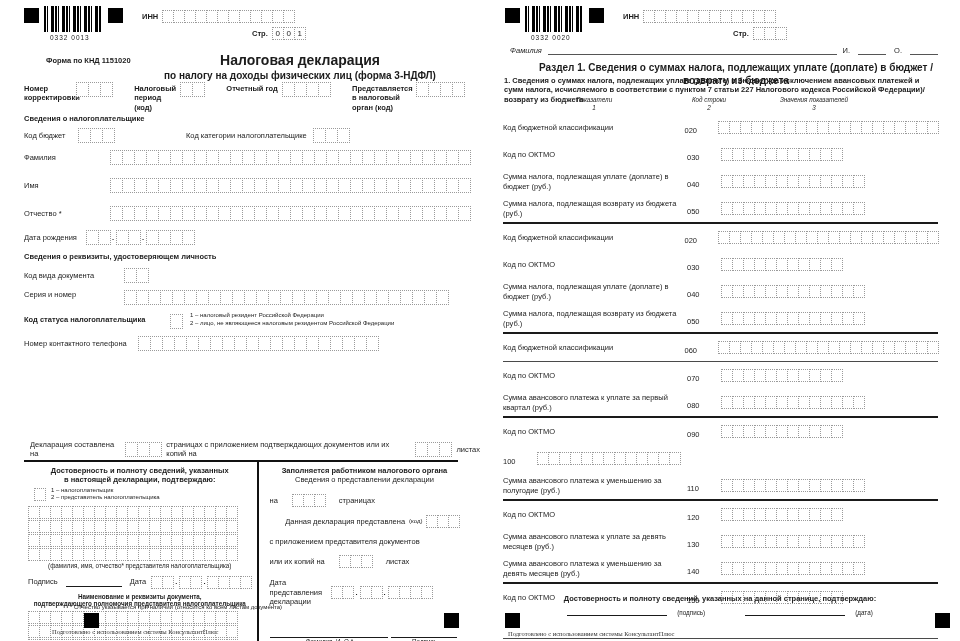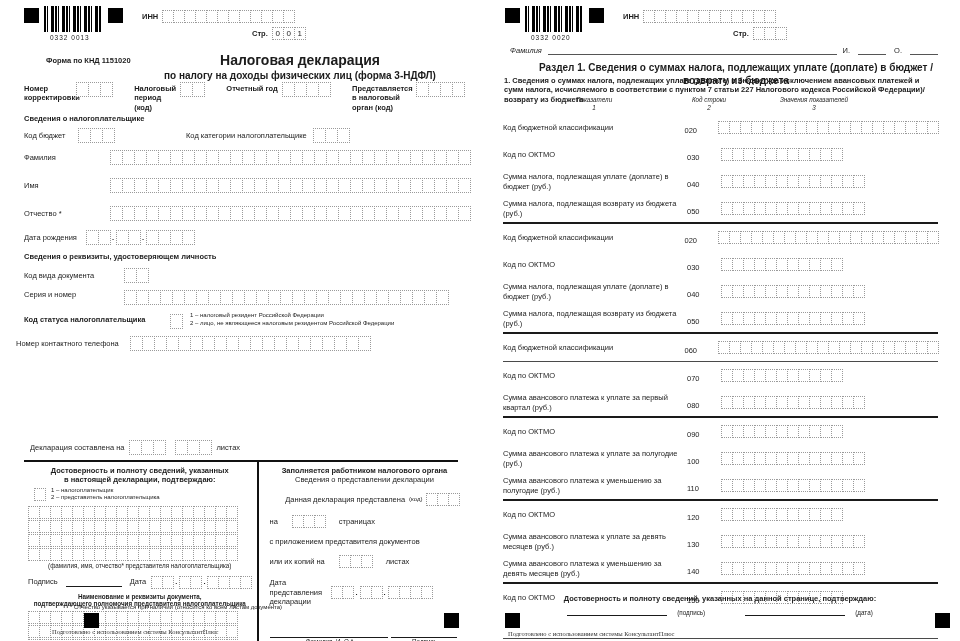--- a/index.html
+++ b/index.html
@@ -124,28 +124,29 @@
 
   <div class="row" style="position:absolute;left:24px;top:312px">
     <span class="bold" style="width:146px;padding-top:3px">Код статуса налогоплательщика</span>
     <span class="cells big" style="margin-right:8px;margin-top:2px"><b></b></span>
     <span class="tiny">
       <div>1 – налоговый резидент Российской Федерации</div>
       <div>2 – лицо, не являющееся налоговым резидентом Российской Федерации</div>
     </span>
   </div>
 
-  <div class="row" style="position:absolute;left:16px;top:336px;align-items:center">
+  <div class="row" style="position:absolute;left:24px;top:336px;align-items:center">
     <span style="width:114px">Номер контактного телефона</span>
     <span class="cells big"><b></b><b></b><b></b><b></b><b></b><b></b><b></b><b></b><b></b><b></b><b></b><b></b><b></b><b></b><b></b><b></b><b></b><b></b><b></b><b></b></span>
   </div>
 
   <div class="row" style="position:absolute;left:30px;top:440px;align-items:center">
     <span>Декларация составлена на</span>
     <span class="cells big" style="margin:0 5px"><b></b><b></b><b></b></span>
+    <span>страницах с приложением подтверждающих документов или их копий на</span>
     <span class="cells big" style="margin:0 5px"><b></b><b></b><b></b></span>
     <span>листах</span>
   </div>
 
   <div class="attblock">
     <div class="attleft">
       <div class="bold center">Достоверность и полноту сведений, указанных</div>
       <div class="bold center">в настоящей декларации, подтверждаю:</div>
       <div class="row" style="margin-top:2px">
         <span class="cells" style="margin:1px 6px 0 6px"><b></b></span>
@@ -175,29 +176,29 @@
       <div class="bold center small">подтверждающего полномочия представителя налогоплательщика</div>
       <div class="grid4" style="margin-top:3px">
         <span class="cells"><b></b><b></b><b></b><b></b><b></b><b></b><b></b><b></b><b></b><b></b><b></b><b></b><b></b><b></b><b></b><b></b><b></b><b></b><b></b></span>
         <span class="cells"><b></b><b></b><b></b><b></b><b></b><b></b><b></b><b></b><b></b><b></b><b></b><b></b><b></b><b></b><b></b><b></b><b></b><b></b><b></b></span>
         <span class="cells"><b></b><b></b><b></b><b></b><b></b><b></b><b></b><b></b><b></b><b></b><b></b><b></b><b></b><b></b><b></b><b></b><b></b><b></b><b></b></span>
       </div>
     </div>
     <div class="attright">
       <div class="bold center">Заполняется работником налогового органа</div>
       <div class="center">Сведения о представлении декларации</div>
+      <div class="row" style="margin-top:9px;align-items:center">
+        <span>на</span>
+        <span class="cells" style="margin:0 14px"><b></b><b></b><b></b></span>
+        <span>страницах</span>
+      </div>
       <div class="row" style="margin-top:8px;align-items:center;justify-content:flex-end">
         <span>Данная декларация представлена</span>
         <span class="tiny" style="margin:0 4px">(код)</span>
         <span class="cells"><b></b><b></b><b></b></span>
-      </div>
-      <div class="row" style="margin-top:9px;align-items:center">
-        <span>на</span>
-        <span class="cells" style="margin:0 14px"><b></b><b></b><b></b></span>
-        <span>страницах</span>
       </div>
       <div style="margin-top:9px">с приложением представителя документов</div>
       <div class="row" style="margin-top:9px;align-items:center">
         <span>или их копий на</span>
         <span class="cells" style="margin:0 14px"><b></b><b></b><b></b></span>
         <span>листах</span>
       </div>
       <div class="row" style="margin-top:10px;align-items:center">
         <span style="width:62px">Дата представления декларации</span>
         <span class="cells"><b></b><b></b></span>
@@ -332,21 +333,20 @@
           <div class="cells"><b></b><b></b><b></b><b></b><b></b><b></b><b></b><b></b><b></b><b></b><b></b><b></b><b></b></div>
         </div>
       </div>
     <div class="rowgroup thick">
         <div class="trow">
           <div class="tlabel">Код по ОКТМО</div>
           <div class="tcode">090</div>
           <div class="cells"><b></b><b></b><b></b><b></b><b></b><b></b><b></b><b></b><b></b><b></b><b></b></div>
         </div>
         <div class="trow">
-          <div class="tlabel">Сумма авансового платежа к уплате за полугодие (руб.)</div>
           <div class="tcode">100</div>
           <div class="cells"><b></b><b></b><b></b><b></b><b></b><b></b><b></b><b></b><b></b><b></b><b></b><b></b><b></b></div>
         </div>
         <div class="trow">
           <div class="tlabel">Сумма авансового платежа к уменьшению за полугодие (руб.)</div>
           <div class="tcode">110</div>
           <div class="cells"><b></b><b></b><b></b><b></b><b></b><b></b><b></b><b></b><b></b><b></b><b></b><b></b><b></b></div>
         </div>
       </div>
     <div class="rowgroup thick">

